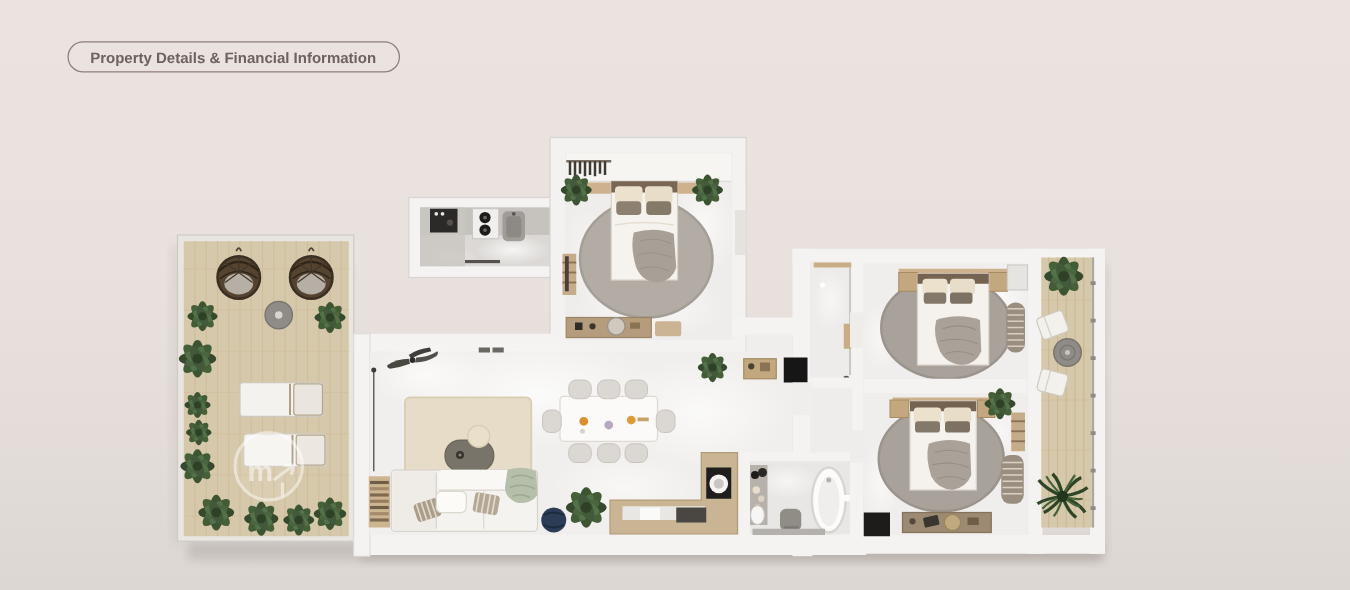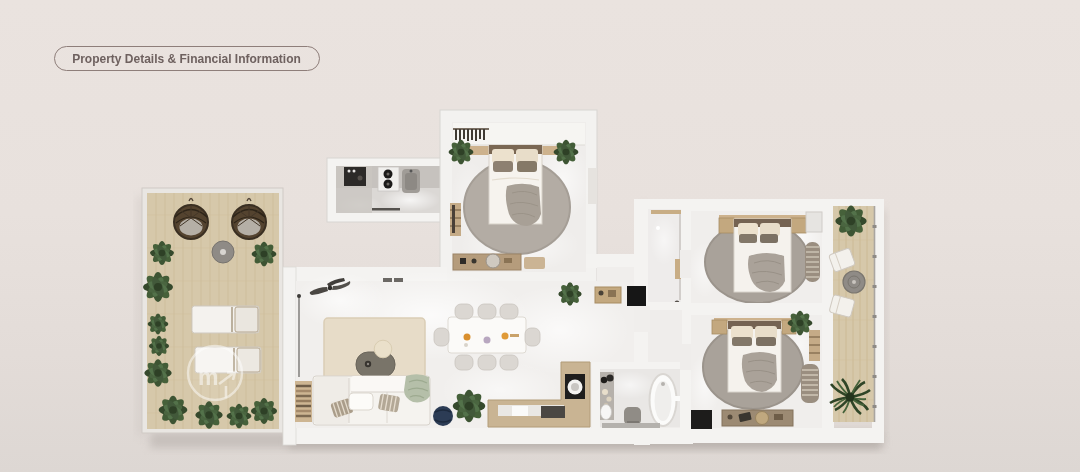--- a/index.html
+++ b/index.html
@@ -1,19 +1,19 @@
 <!DOCTYPE html>
 <html><head>
 <meta charset="utf-8">
 <style>
   html,body{margin:0;padding:0;}
   body{width:1080px;height:472px;overflow:hidden;
     background:linear-gradient(180deg,#eae3df 0%,#e8e1dd 45%,#e3dcd8 75%,#ddd7d3 100%);
     font-family:"Liberation Sans",sans-serif;position:relative;}
-  .pill{position:absolute;left:53.5px;top:46px;width:264px;height:23px;
+  .pill{position:absolute;left:53.5px;top:33px;width:264px;height:23px;
     border:1.6px solid #8e7e7a;border-radius:14px;display:flex;align-items:center;
     justify-content:center;color:#6e615f;font-size:12px;font-weight:bold;letter-spacing:0px;}
   svg{position:absolute;left:0;top:0;}
 </style>
 </head>
 <body>
 
 <div class="pill">Property Details &amp; Financial Information</div>
 <svg width="1080" height="472" viewBox="0 0 1080 472">
 <defs>

